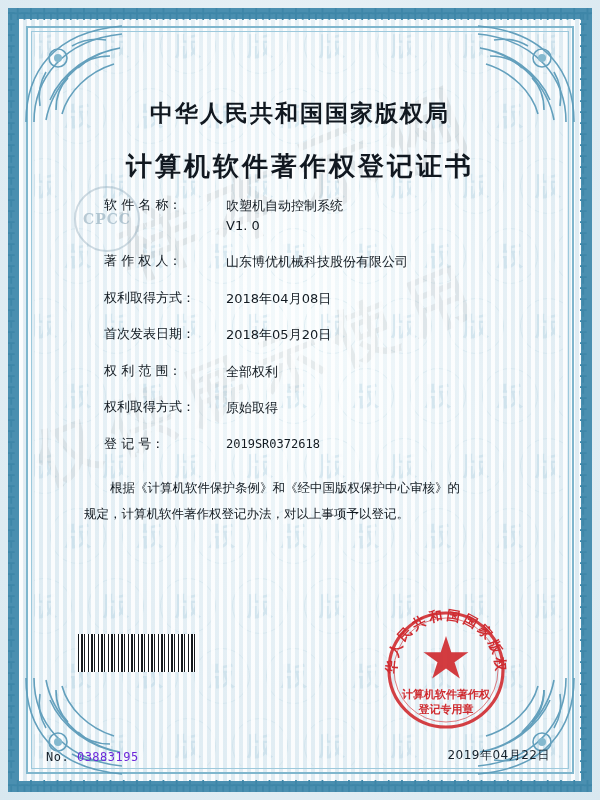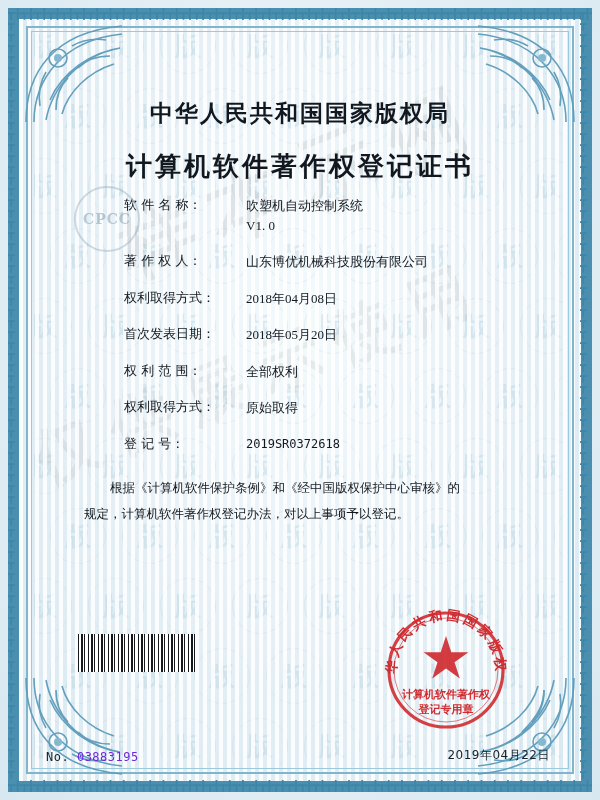--- a/index.html
+++ b/index.html
@@ -190,27 +190,25 @@
     margin-bottom: 17px;
     font-size: 13px;
     color: #121a21;
     font-family: "DejaVu Sans", sans-serif;
   }
   .field-label {
     width: 122px;
     flex: 0 0 122px;
     letter-spacing: 0px;
     white-space: nowrap;
-    margin-left: 20px;
   }
   .field-value {
     flex: 1;
     white-space: pre-line;
     line-height: 1.5;
-    font-family: Liberation Serif, serif;
   }
   .field-value.mono {
     font-family: "DejaVu Sans Mono", monospace;
     font-size: 12px;
   }
 
   .statement {
     margin-top: 22px;
     font-size: 12.5px;
     line-height: 2.1;

